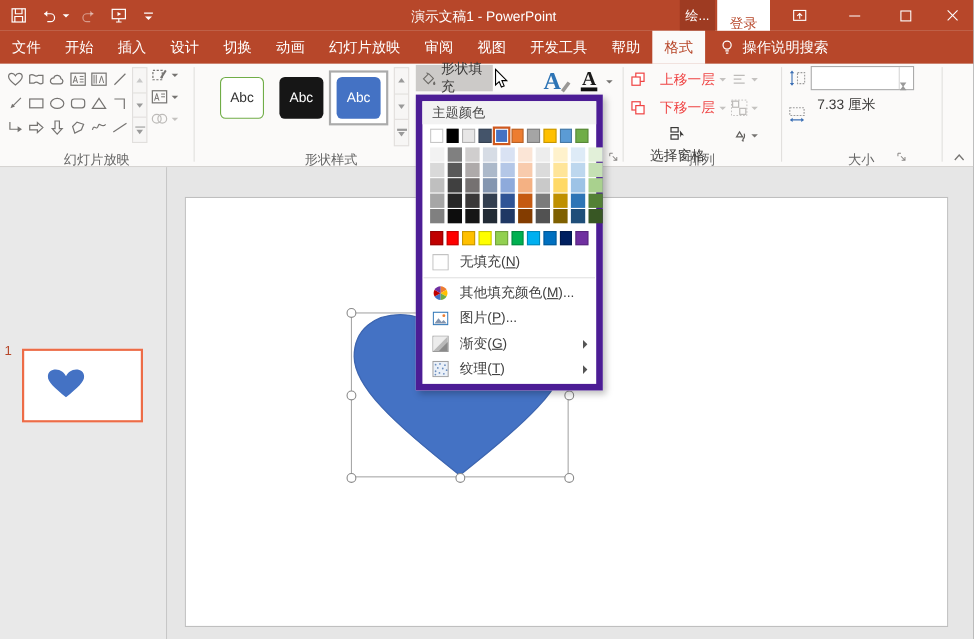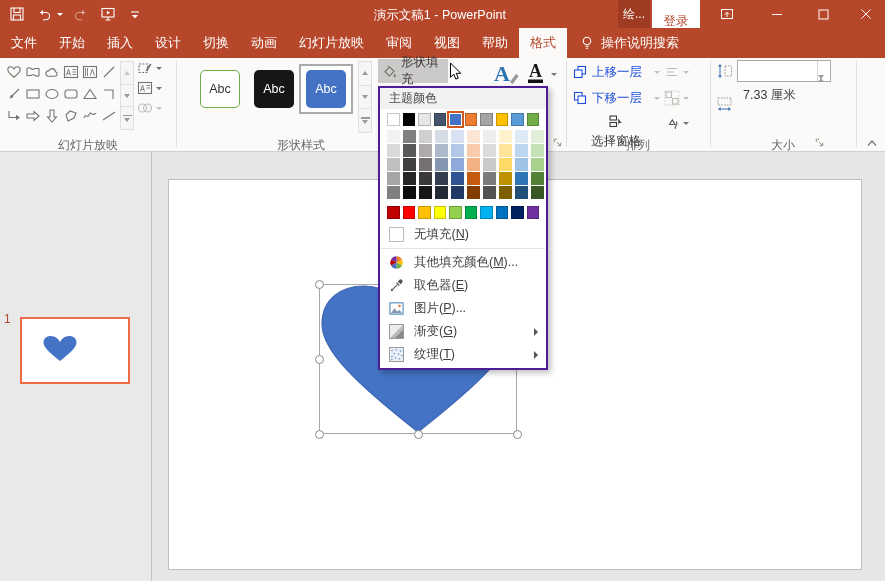--- a/index.html
+++ b/index.html
@@ -53,42 +53,42 @@
   .thumb.t0 { background:#fff; border:1.5px solid #70AD47; color:#333; }
   .thumb.t1 { background:#161616; color:#fff; }
   .thumb.t2 { background:#4472C4; color:#fff; }
   #thumb-frame { left:299px; top:6px; width:54px; height:50px; border:2px solid #ABABAB; background:#fff; display:flex; align-items:center; justify-content:center; }
   
   #fill-btn { left:378px; top:1px; width:70px; height:24px; background:#CCCAC8; display:flex; align-items:center; gap:4px; padding-left:4px; font-size:12.5px; color:#3b3a39; }
   
   .wordart { top:2px; height:26px; display:flex; align-items:flex-end; }
   
   .arr-row { left:572px; height:20px; display:flex; align-items:center; gap:4px; font-size:12.5px; color:#3b3a39; width:88px; }
-  .arr-row.dim { color:#1d4ed8; }
+  .arr-row.dim { color:#ef4444;text-align:right; }
   .arr-side { left:664px; height:20px; display:flex; align-items:center; gap:3px; }
   
   .spin-box { width:94px; height:22px; background:#fff; border:1px solid #ABABAB; display:flex; align-items:center; }
   .spin-box .val { flex:1; font-size:12.5px; color:#3b3a39; padding-left:5px;margin-top:48px; }
   .spin-ctl { width:13px; height:100%; border-left:1px solid #D6D6D6; display:flex; flex-direction:column; }
   .spin-ctl .tri-up, .spin-ctl .tri-down { border-left-width:3px; border-right-width:3px; }
 
   
   #slide-panel { left:0; top:152px; width:151px; height:429px; background:#E9E9E9; }
   #panel-divider { left:151px; top:152px; width:1px; height:429px; background:#C4C4C4; }
   #canvas { left:152px; top:152px; width:733px; height:429px; background:#E6E6E6; }
   #slide { left:168px; top:179px; width:694px; height:391px; background:#fff; border:1px solid #BFBFBF; }
   #slide-num { left:4px; top:160px; font-size:12px; color:#B7472A; }
   #slide-thumb { left:20px; top:165px; width:110px; height:67px; background:#fff; border:2px solid #ED6C47; }
 
   
   #sel-rect { left:319px; top:284px; width:198px; height:150px; border:1px solid #A8A8A8; z-index:11; }
   .handle { width:9px; height:9px; border-radius:50%; background:#fff; border:1px solid #8a8a8a; z-index:12; }
 
   
-  #fill-menu { left:378px; top:86px; width:170px; background:#fff; border:2px solid #4c1d95;
+  #fill-menu { left:378px; top:86px; width:170px; background:#fff; border:6px solid #4c1d95;
     box-shadow:3px 3px 6px rgba(0,0,0,.25); z-index:60; padding-bottom:2px; }
   .menu-header { height:21px; background:#F2F2F2; font-size:12px; color:#444; line-height:21px; padding-left:9px; margin-bottom:4px; }
   .swatch-row { display:flex; gap:3px; padding:0 7px; margin:2px 0 4px 0; }
   .swatch { width:13px; height:13px; border:1px solid rgba(0,0,0,.22); }
   .swatch.sel { outline:2px solid #D0591E; outline-offset:0px; border-color:#fff; }
   #variant-grid { display:flex; gap:3px; padding:0 7px; margin-bottom:7px; }
   .vcol { display:flex; flex-direction:column; gap:1px; }
   .vcell { width:13px; height:13px; }
   .menu-item { height:23px; display:flex; align-items:center; font-size:12.5px; color:#404040; padding:0 8px; }
   .menu-item .mi-icon { width:16px; height:16px; margin-right:10px; display:flex; align-items:center; justify-content:center; }
@@ -186,20 +186,21 @@
 
   <div class="tab">文件</div>
       <div class="tab">开始</div>
       <div class="tab">插入</div>
       <div class="tab">设计</div>
       <div class="tab">切换</div>
       <div class="tab">动画</div>
       <div class="tab">幻灯片放映</div>
       <div class="tab">审阅</div>
       <div class="tab">视图</div>
+      <div class="tab">开发工具</div>
       <div class="tab">帮助</div>
       <div class="tab active">格式</div>
       <div id="tellme">
         <span>
           <svg width="16" height="16" viewBox="0 0 16 16" fill="none" stroke="currentColor" stroke-width="1.1">
             <circle cx="8" cy="6" r="3.7"></circle>
             <path d="M6.4 11.2h3.2M6.9 13.2h2.2"></path>
           </svg>
         </span>
         <span>操作说明搜索</span>
@@ -639,31 +640,20 @@
             <svg width="15" height="15" viewBox="0 0 16 16">
               <path d="M8 8V1.3A6.7 6.7 0 0 1 13.8 4.7Z" fill="#ED7D31"></path>
               <path d="M8 8l5.8-3.3a6.7 6.7 0 0 1 0 6.6Z" fill="#FFC000"></path>
               <path d="M8 8l5.8 3.3A6.7 6.7 0 0 1 8 14.7Z" fill="#70AD47"></path>
               <path d="M8 8v6.7a6.7 6.7 0 0 1-5.8-3.4Z" fill="#4472C4"></path>
               <path d="M8 8L2.2 11.3a6.7 6.7 0 0 1 0-6.6Z" fill="#C00000"></path>
               <path d="M8 8L2.2 4.7A6.7 6.7 0 0 1 8 1.3Z" fill="#7030A0"></path>
             </svg>
           </span>
           <span>其他填充颜色(<span class="key">M</span>)...</span>
-        </div>
-        <div class="menu-item">
-          <span class="mi-icon">
-            <svg width="15" height="15" viewBox="0 0 16 16">
-              <path d="M2.5 13.5l6-6" stroke="#555" stroke-width="1.2"></path>
-              <path d="M9.3 3.7l3 3 1.6-1.6a2.1 2.1 0 0 0-3-3z" fill="#555"></path>
-              <path d="M7.5 5.5l3 3 1-1-3-3z" fill="#555"></path>
-              <path d="M1.8 14.2l.9-2.9 2 2z" fill="#555"></path>
-            </svg>
-          </span>
-          <span>取色器(<span class="key">E</span>)</span>
         </div>
         <div class="menu-item">
           <span class="mi-icon">
             <svg width="15" height="15" viewBox="0 0 16 16">
               <rect x="1" y="2" width="14" height="12" fill="#fff" stroke="#2E75B6"></rect>
               <circle cx="11.2" cy="5.3" r="1.4" fill="#ED7D31"></circle>
               <path d="M2 13l4-5.2 3 3.6 2-2 3 3.6z" fill="#8496B0"></path>
             </svg>
           </span>
           <span>图片(<span class="key">P</span>)...</span>

